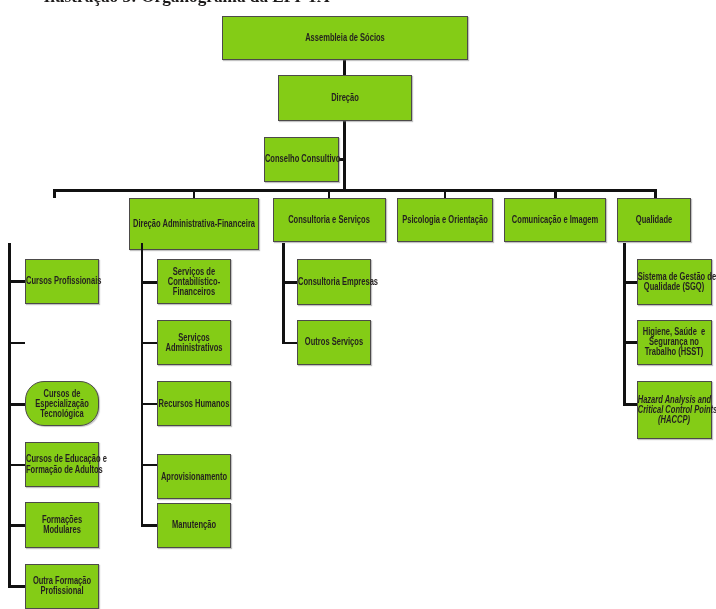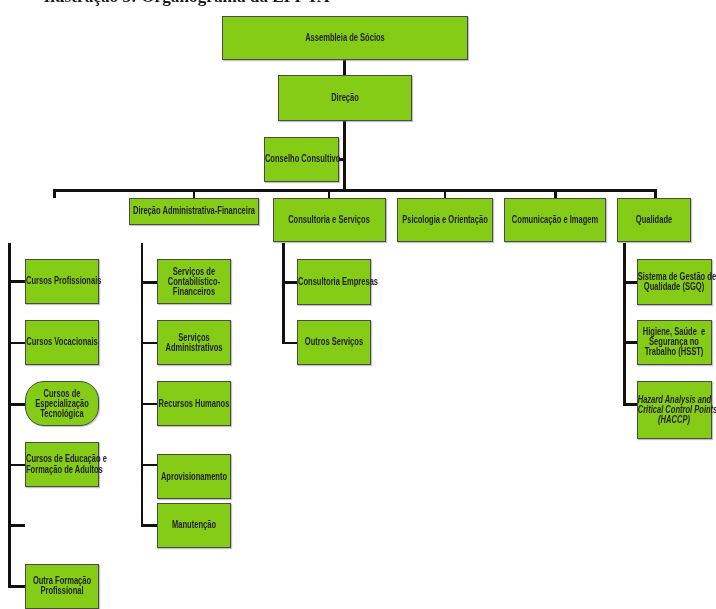--- a/index.html
+++ b/index.html
@@ -80,21 +80,21 @@
     <span>Conselho Consultivo</span>
   </div>
 
   <div class="conn" style="left:53.4px; top:188.8px; width:2.8px; height:9px;"></div>
   <div class="conn" style="left:192.6px; top:188.8px; width:2.8px; height:9px;"></div>
   <div class="conn" style="left:327.7px; top:188.8px; width:2.8px; height:9px;"></div>
   <div class="conn" style="left:443.7px; top:188.8px; width:2.8px; height:9px;"></div>
   <div class="conn" style="left:554.0px; top:188.8px; width:2.8px; height:9px;"></div>
   <div class="conn" style="left:653.8px; top:188.8px; width:2.8px; height:9px;"></div>
 
-  <div class="box dept" style="left:128.7px; top:197.6px; width:130.5px; height:27px;">
+  <div class="box dept" style="left:128.7px; top:197.6px; width:130.5px; height:52px;">
     <span>Direção Administrativa-Financeira</span>
   </div>
   <div class="box dept" style="left:272.6px; top:197.6px; width:113px; height:44.9px;">
     <span>Consultoria e Serviços</span>
   </div>
   <div class="box dept" style="left:396.6px; top:197.6px; width:96.9px; height:44.9px;">
     <span>Psicologia e Orientação</span>
   </div>
   <div class="box dept" style="left:504.4px; top:197.6px; width:101.9px; height:44.9px;">
     <span>Comunicação e Imagem</span>
@@ -107,31 +107,32 @@
   <div class="conn" style="left:8.0px; top:280.4px; width:17.3px; height:2.8px;"></div>
   <div class="conn" style="left:8.0px; top:341.5px; width:17.3px; height:2.8px;"></div>
   <div class="conn" style="left:8.0px; top:402.8px; width:17.3px; height:2.8px;"></div>
   <div class="conn" style="left:8.0px; top:463.5px; width:17.3px; height:2.8px;"></div>
   <div class="conn" style="left:8.0px; top:524.0px; width:17.3px; height:2.8px;"></div>
   <div class="conn" style="left:8.0px; top:585.1px; width:17.3px; height:2.8px;"></div>
 
   <div class="box leaf" style="left:24.6px; top:258.7px; width:74px; height:45.3px;">
     <span>Cursos Profissionais</span>
   </div>
-  <div class="box leaf" style="left:24.6px; top:319.9px; width:74px; height:45.3px;">
-    <span>Cursos Vocacionais</span>
-  </div>
   <div class="box leaf" style="left:24.6px; top:381.2px; width:74px; height:45.3px;border-radius:19px;">
     <span>Cursos de
 Especialização
 Tecnológica</span>
   </div>
   <div class="box leaf" style="left:24.6px; top:441.9px; width:74px; height:45.3px;">
     <span>Cursos de Educação e
 Formação de Adultos</span>
+  </div>
+  <div class="box leaf" style="left:24.6px; top:502.4px; width:74px; height:45.3px;">
+    <span>Formações
+Modulares</span>
   </div>
   <div class="box leaf" style="left:24.6px; top:563.5px; width:74px; height:45.3px;">
     <span>Outra Formação
 Profissional</span>
   </div>
 
   <div class="conn" style="left:140.6px; top:242.6px; width:2.8px; height:284.5px;"></div>
   <div class="conn" style="left:140.6px; top:280.8px; width:16.9px; height:2.8px;"></div>
   <div class="conn" style="left:140.6px; top:341.7px; width:16.9px; height:2.8px;"></div>
   <div class="conn" style="left:140.6px; top:402.7px; width:16.9px; height:2.8px;"></div>

